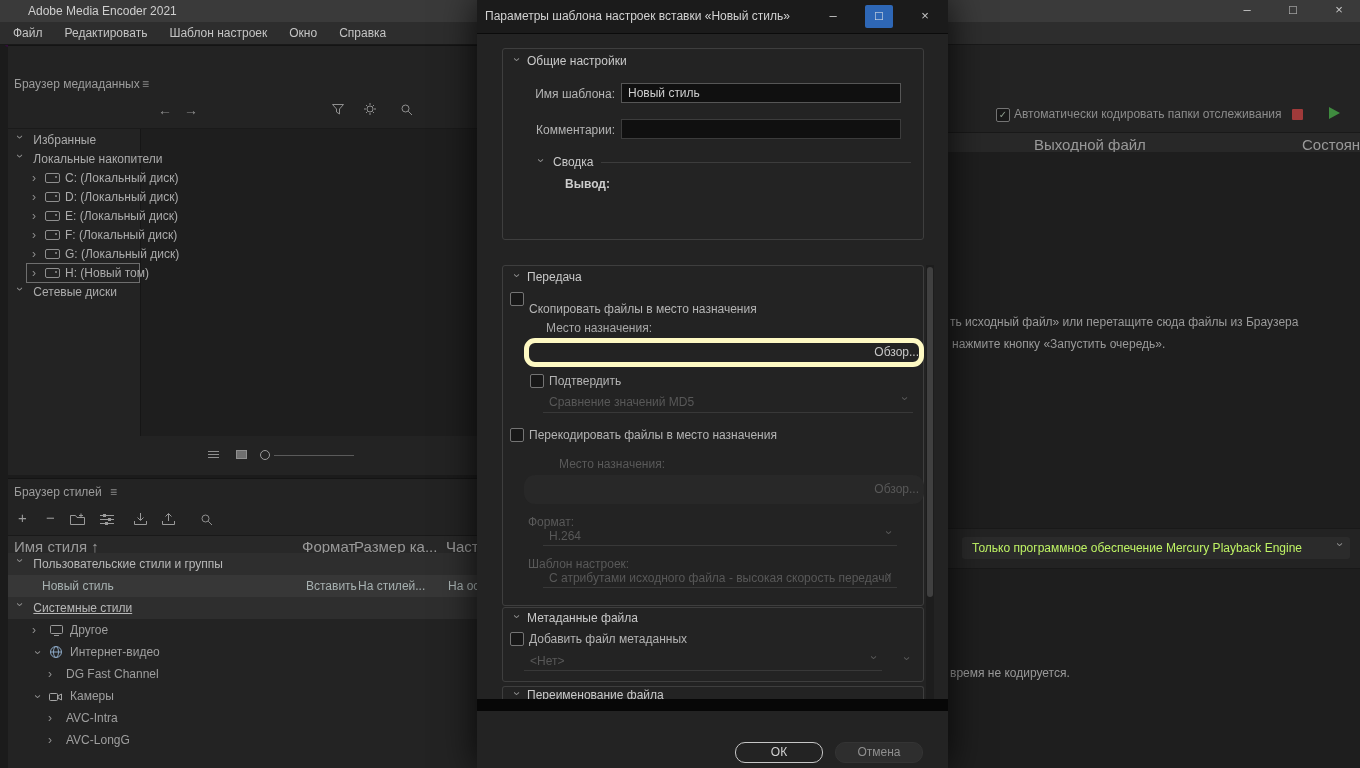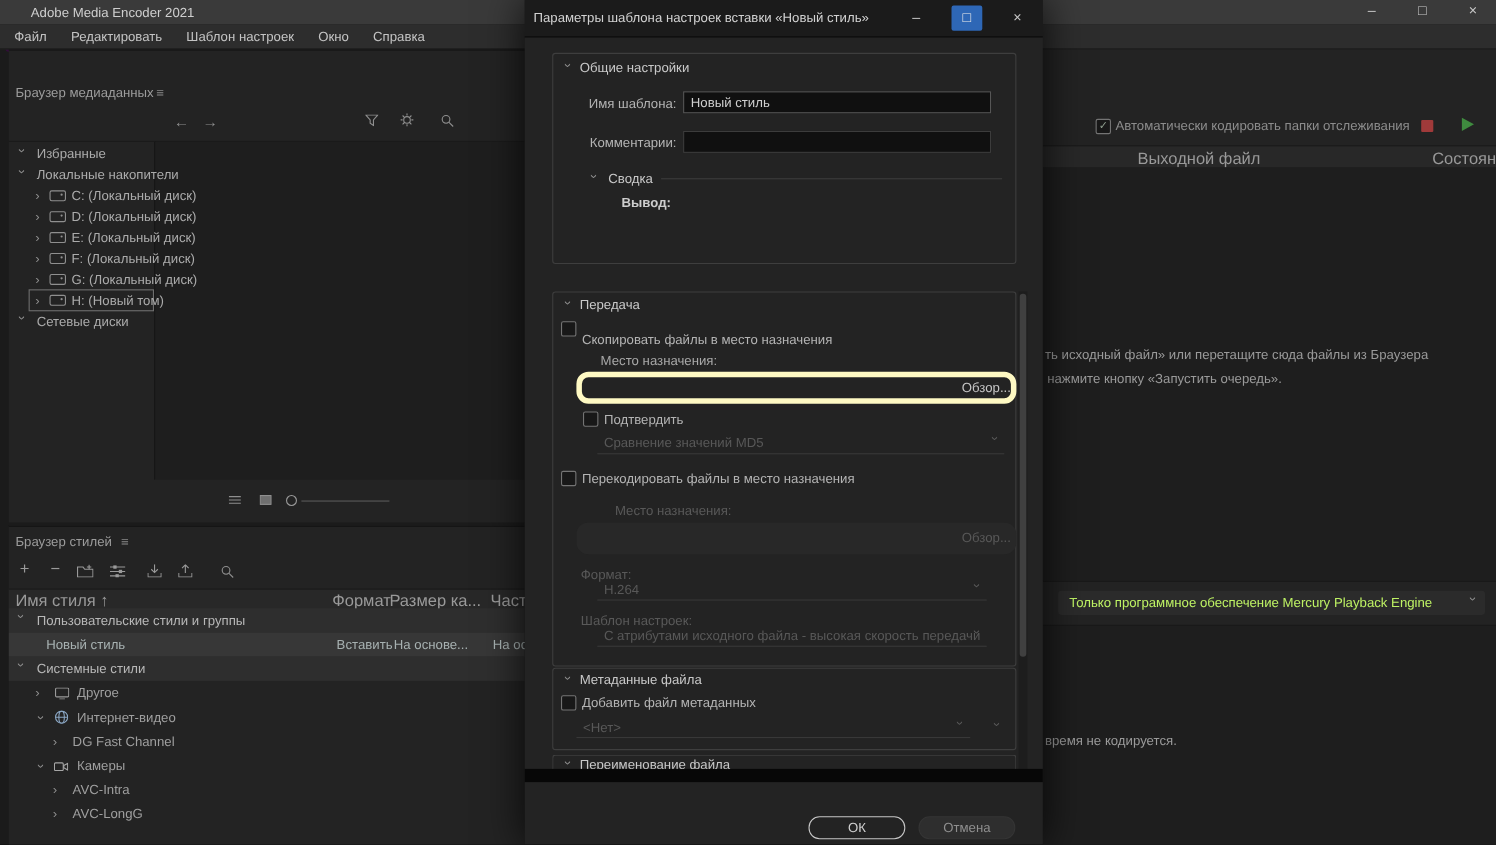--- a/index.html
+++ b/index.html
@@ -212,26 +212,26 @@
       <span class="abs" style="left:438px;top:2px;">Часто...</span>
     </div>
 
     <div class="prow group" style="top:74px;">
       <span class="chev cdown" style="margin-left:6px;">›</span>
       <span style="margin-left:6px;">Пользовательские стили и группы</span>
     </div>
     <div class="prow selected" style="top:96px;">
       <span class="abs" style="left:34px;">Новый стиль</span>
       <span class="cell" style="left:298px;">Вставить</span>
-      <span class="cell" style="left:350px;">На основе...</span>
+      <span class="cell" style="left:350px;">На стилей...</span>
       <span class="cell" style="left:440px;">На ос...</span>
     </div>
     <div class="prow group" style="top:118px;">
       <span class="chev cdown" style="margin-left:6px;">›</span>
-      <span style="margin-left:6px;">Системные стили</span>
+      <span style="margin-left:6px;text-decoration:underline;">Системные стили</span>
     </div>
     <div class="prow" style="top:140px;">
       <span class="chev abs" style="left:24px;top:0;">›</span>
       <span class="icon" style="left:42px;top:6px;">
         <svg width="13" height="11" viewBox="0 0 13 11">
             <rect x="0.5" y="0.5" width="12" height="8" rx="1" fill="none" stroke="#9a9a9a"></rect>
             <line x1="4" y1="10.5" x2="9" y2="10.5" stroke="#9a9a9a"></line>
           </svg>
       </span>
       <span class="abs" style="left:62px;">Другое</span>

